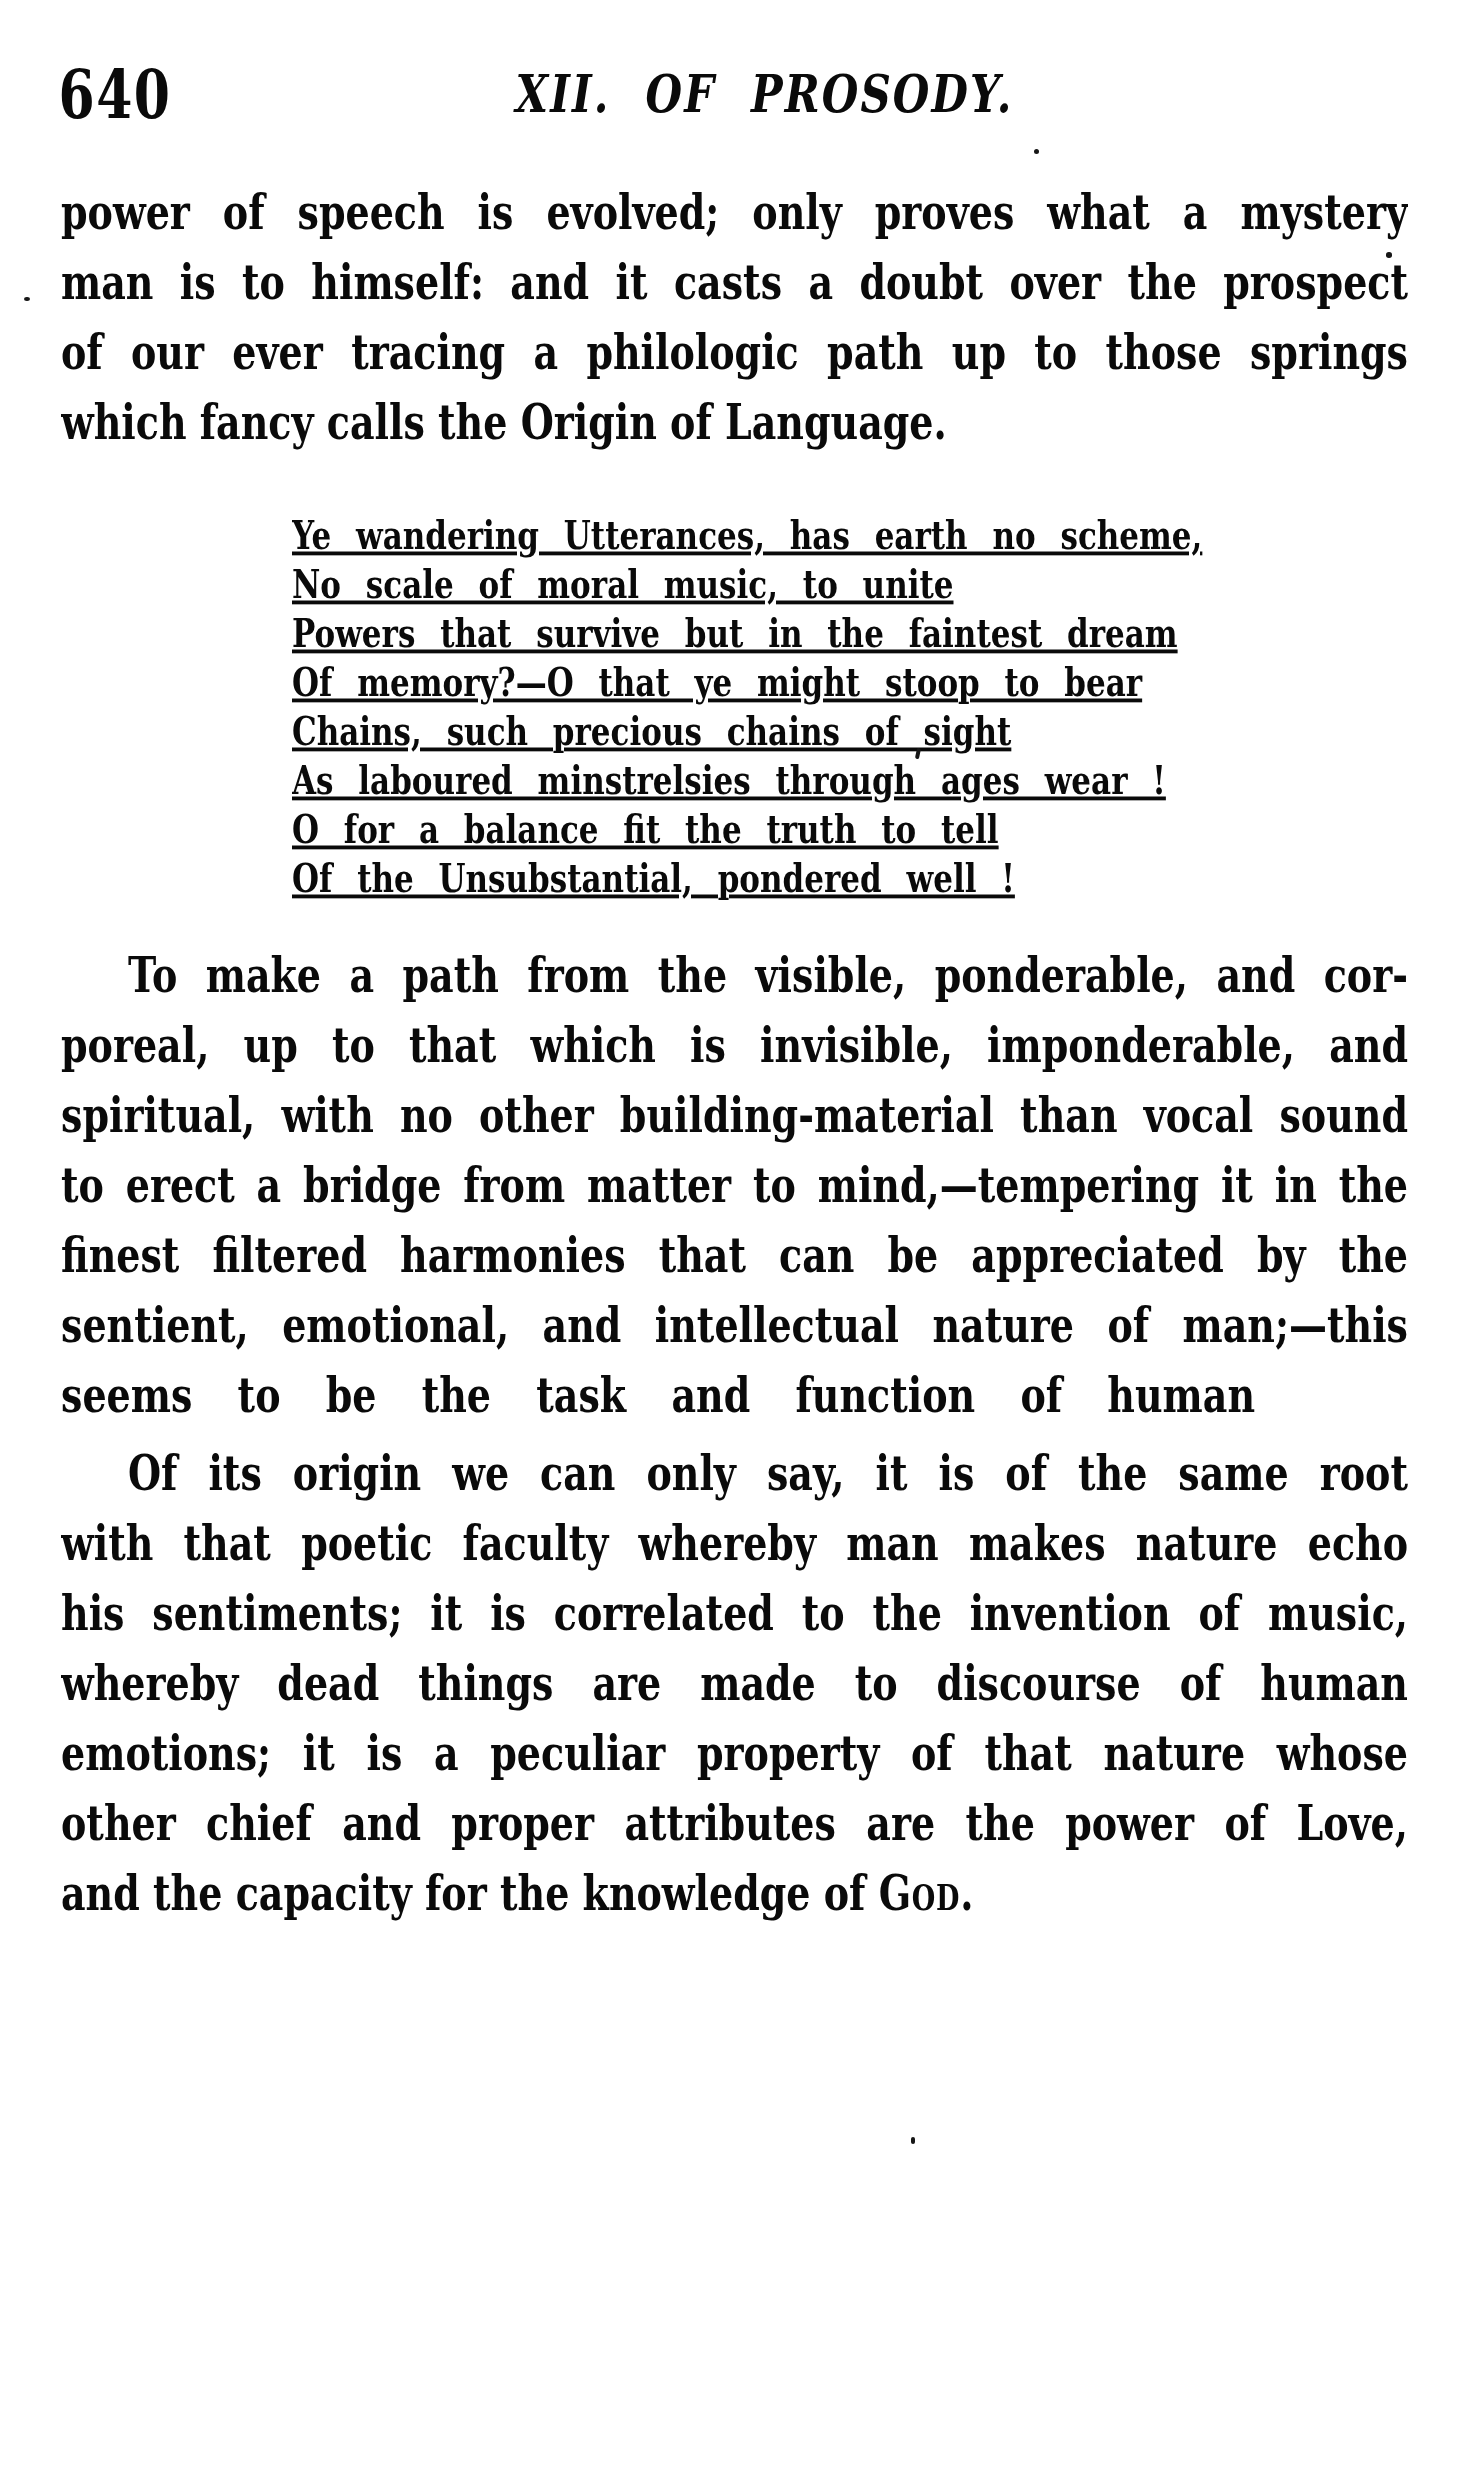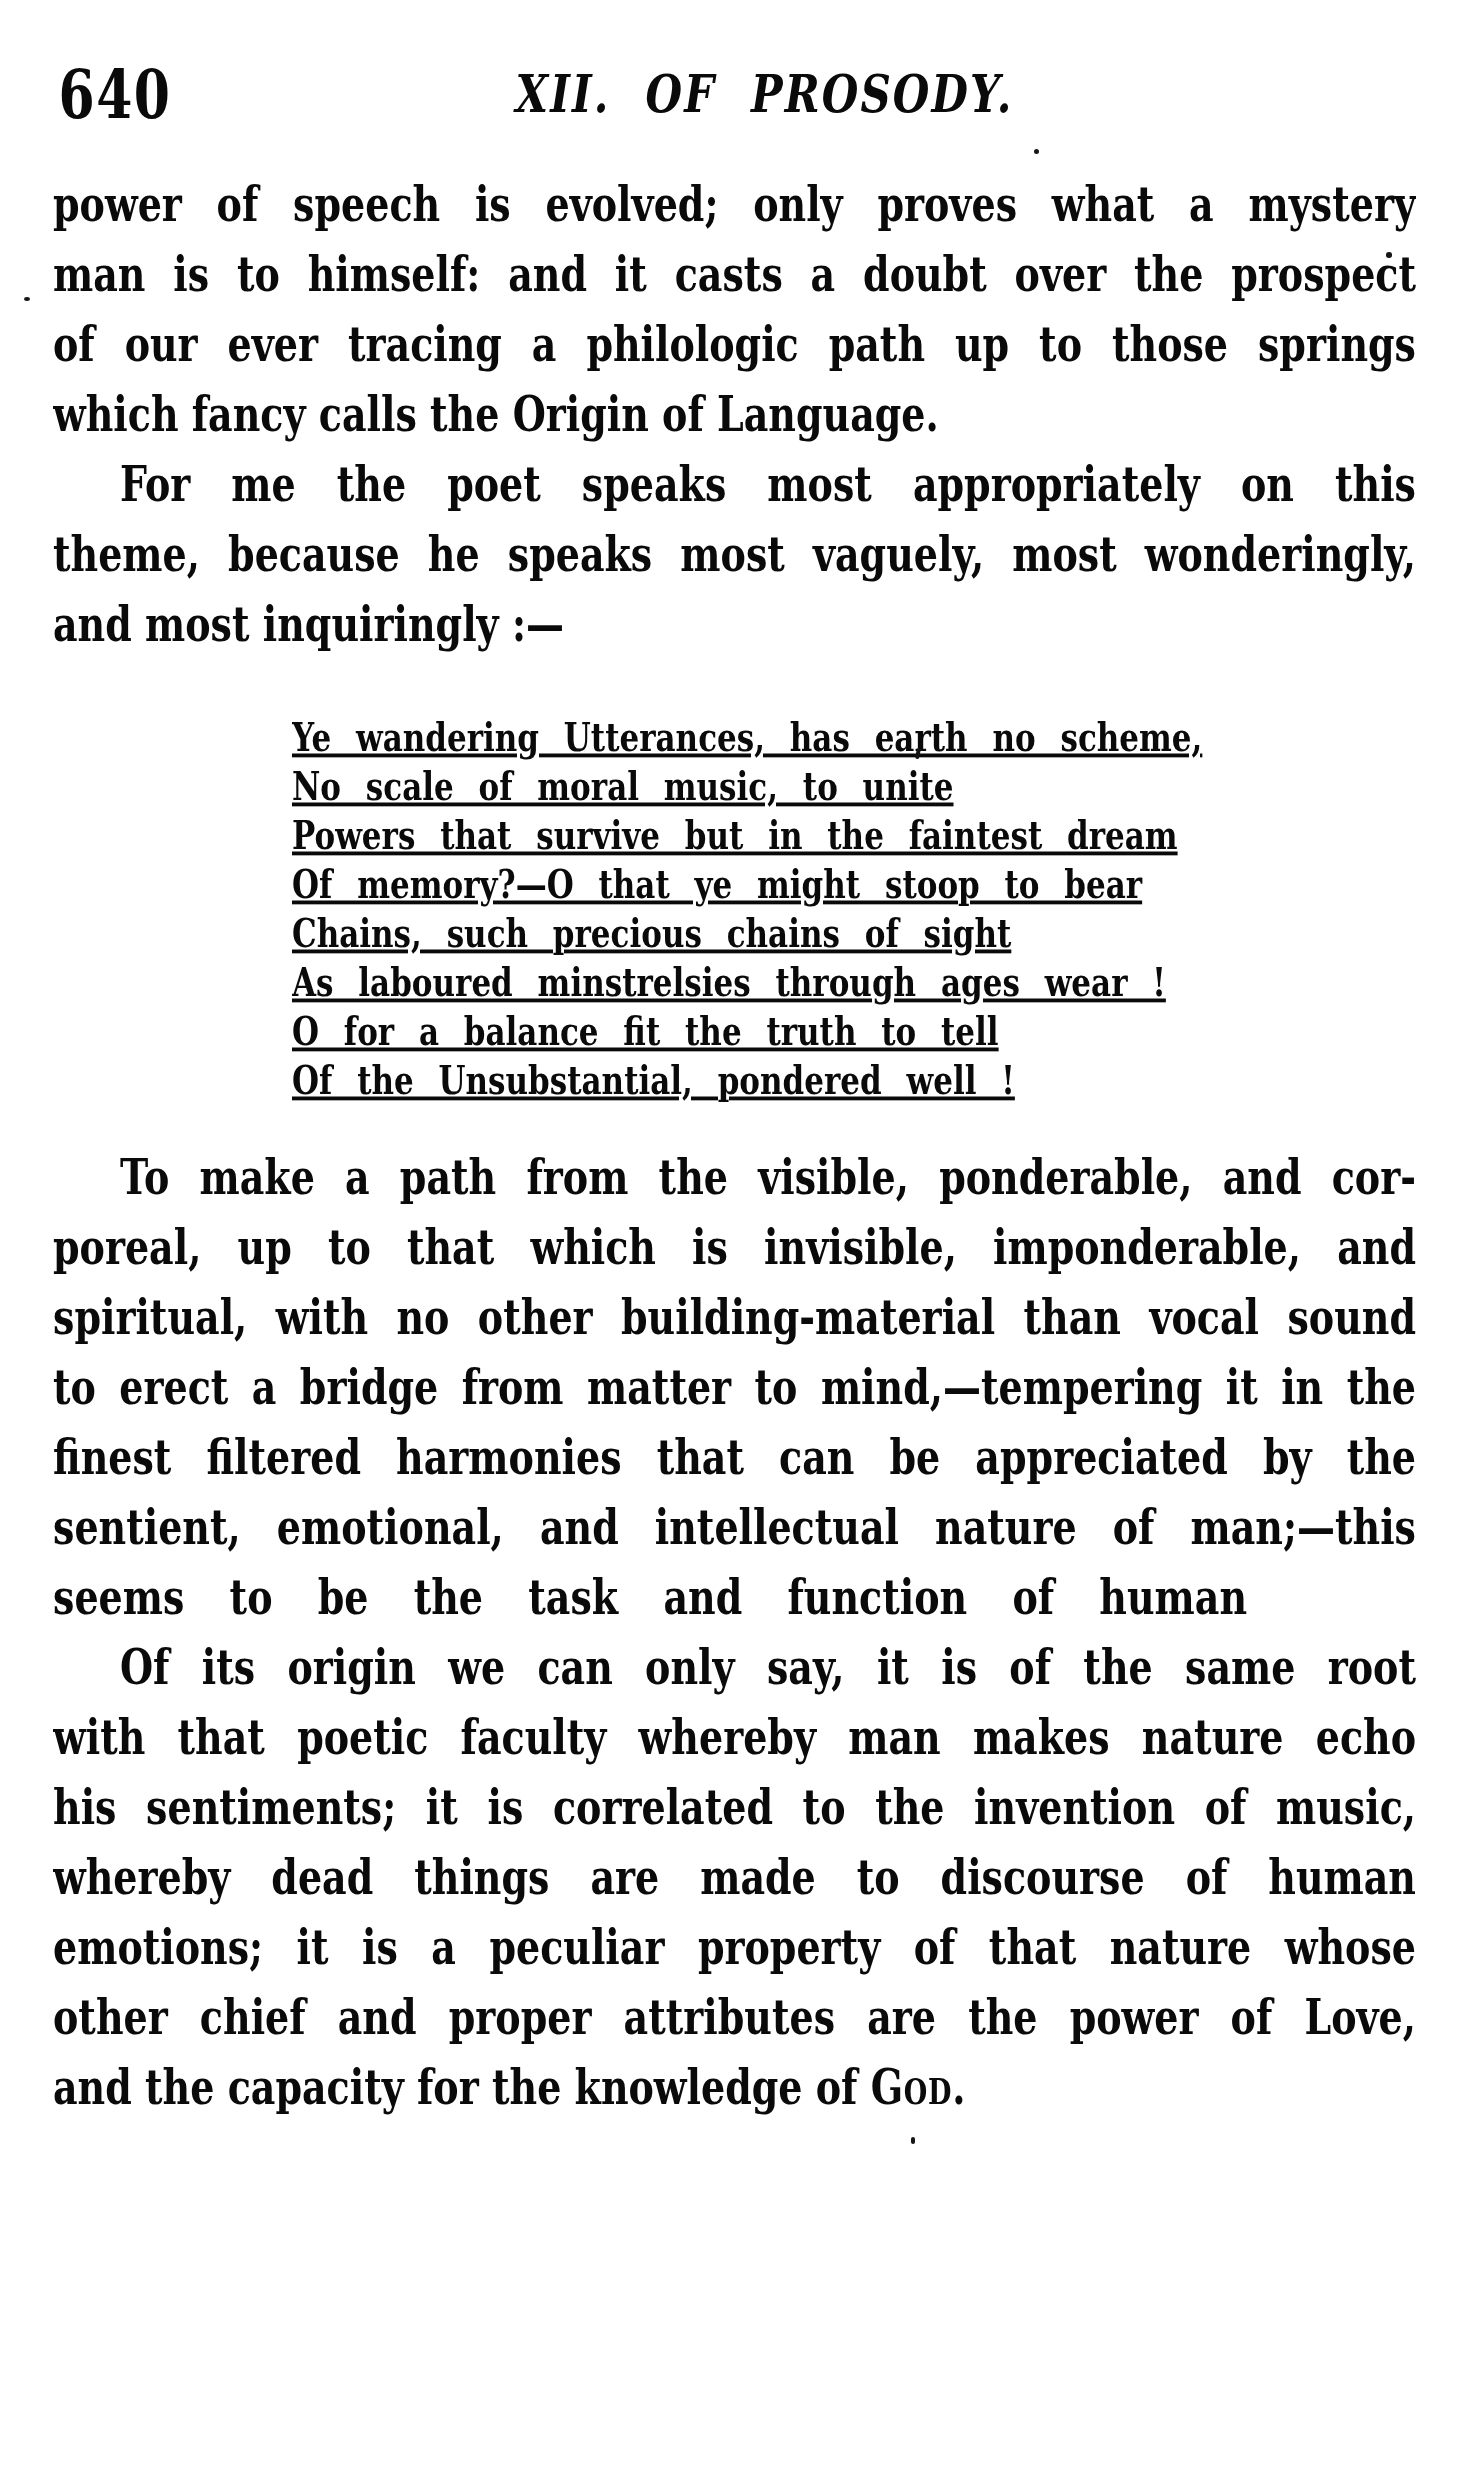--- a/index.html
+++ b/index.html
@@ -50,21 +50,21 @@
     letter-spacing: 2.1px;
     transform: scaleY(1.25);
   }
   
   .body {
     position: absolute;
     top: 169px;
     left: 53px;
     width: 1363px;
   }
-  section { margin: 0; padding: 0; }
+  section { margin: 8px; padding: 0; }
   .ln {
     height: 70px;
     line-height: 70px;
     font-size: 38px;
     overflow: hidden;
     transform: scaleY(1.3);
     white-space: normal;
   }
   .j {
     text-align: justify;
@@ -105,25 +105,20 @@
 
   <main class="body">
 
     <section>
       <div class="ln j">power of speech is evolved; only proves what a mystery</div>
       <div class="ln j">man is to himself: and it casts a doubt over the prospect</div>
       <div class="ln j">of our ever tracing a philologic path up to those springs</div>
       <div class="ln">which fancy calls the Origin of Language.</div>
     </section>
 
-    <section>
-      <div class="ln j ind">For me the poet speaks most appropriately on this</div>
-      <div class="ln j">theme, because he speaks most vaguely, most wonderingly,</div>
-      <div class="ln">and most inquiringly :—</div>
-    </section>
 
     <section class="verse">
       <div class="vln">Ye wandering Utterances, has earth no scheme,</div>
       <div class="vln">No scale of moral music, to unite</div>
       <div class="vln">Powers that survive but in the faintest dream</div>
       <div class="vln">Of memory?—O that ye might stoop to bear</div>
       <div class="vln">Chains, such precious chains of sight</div>
       <div class="vln">As laboured minstrelsies through ages wear !</div>
       <div class="vln">O for a balance fit the truth to tell</div>
       <div class="vln">Of the Unsubstantial, pondered well !</div>

